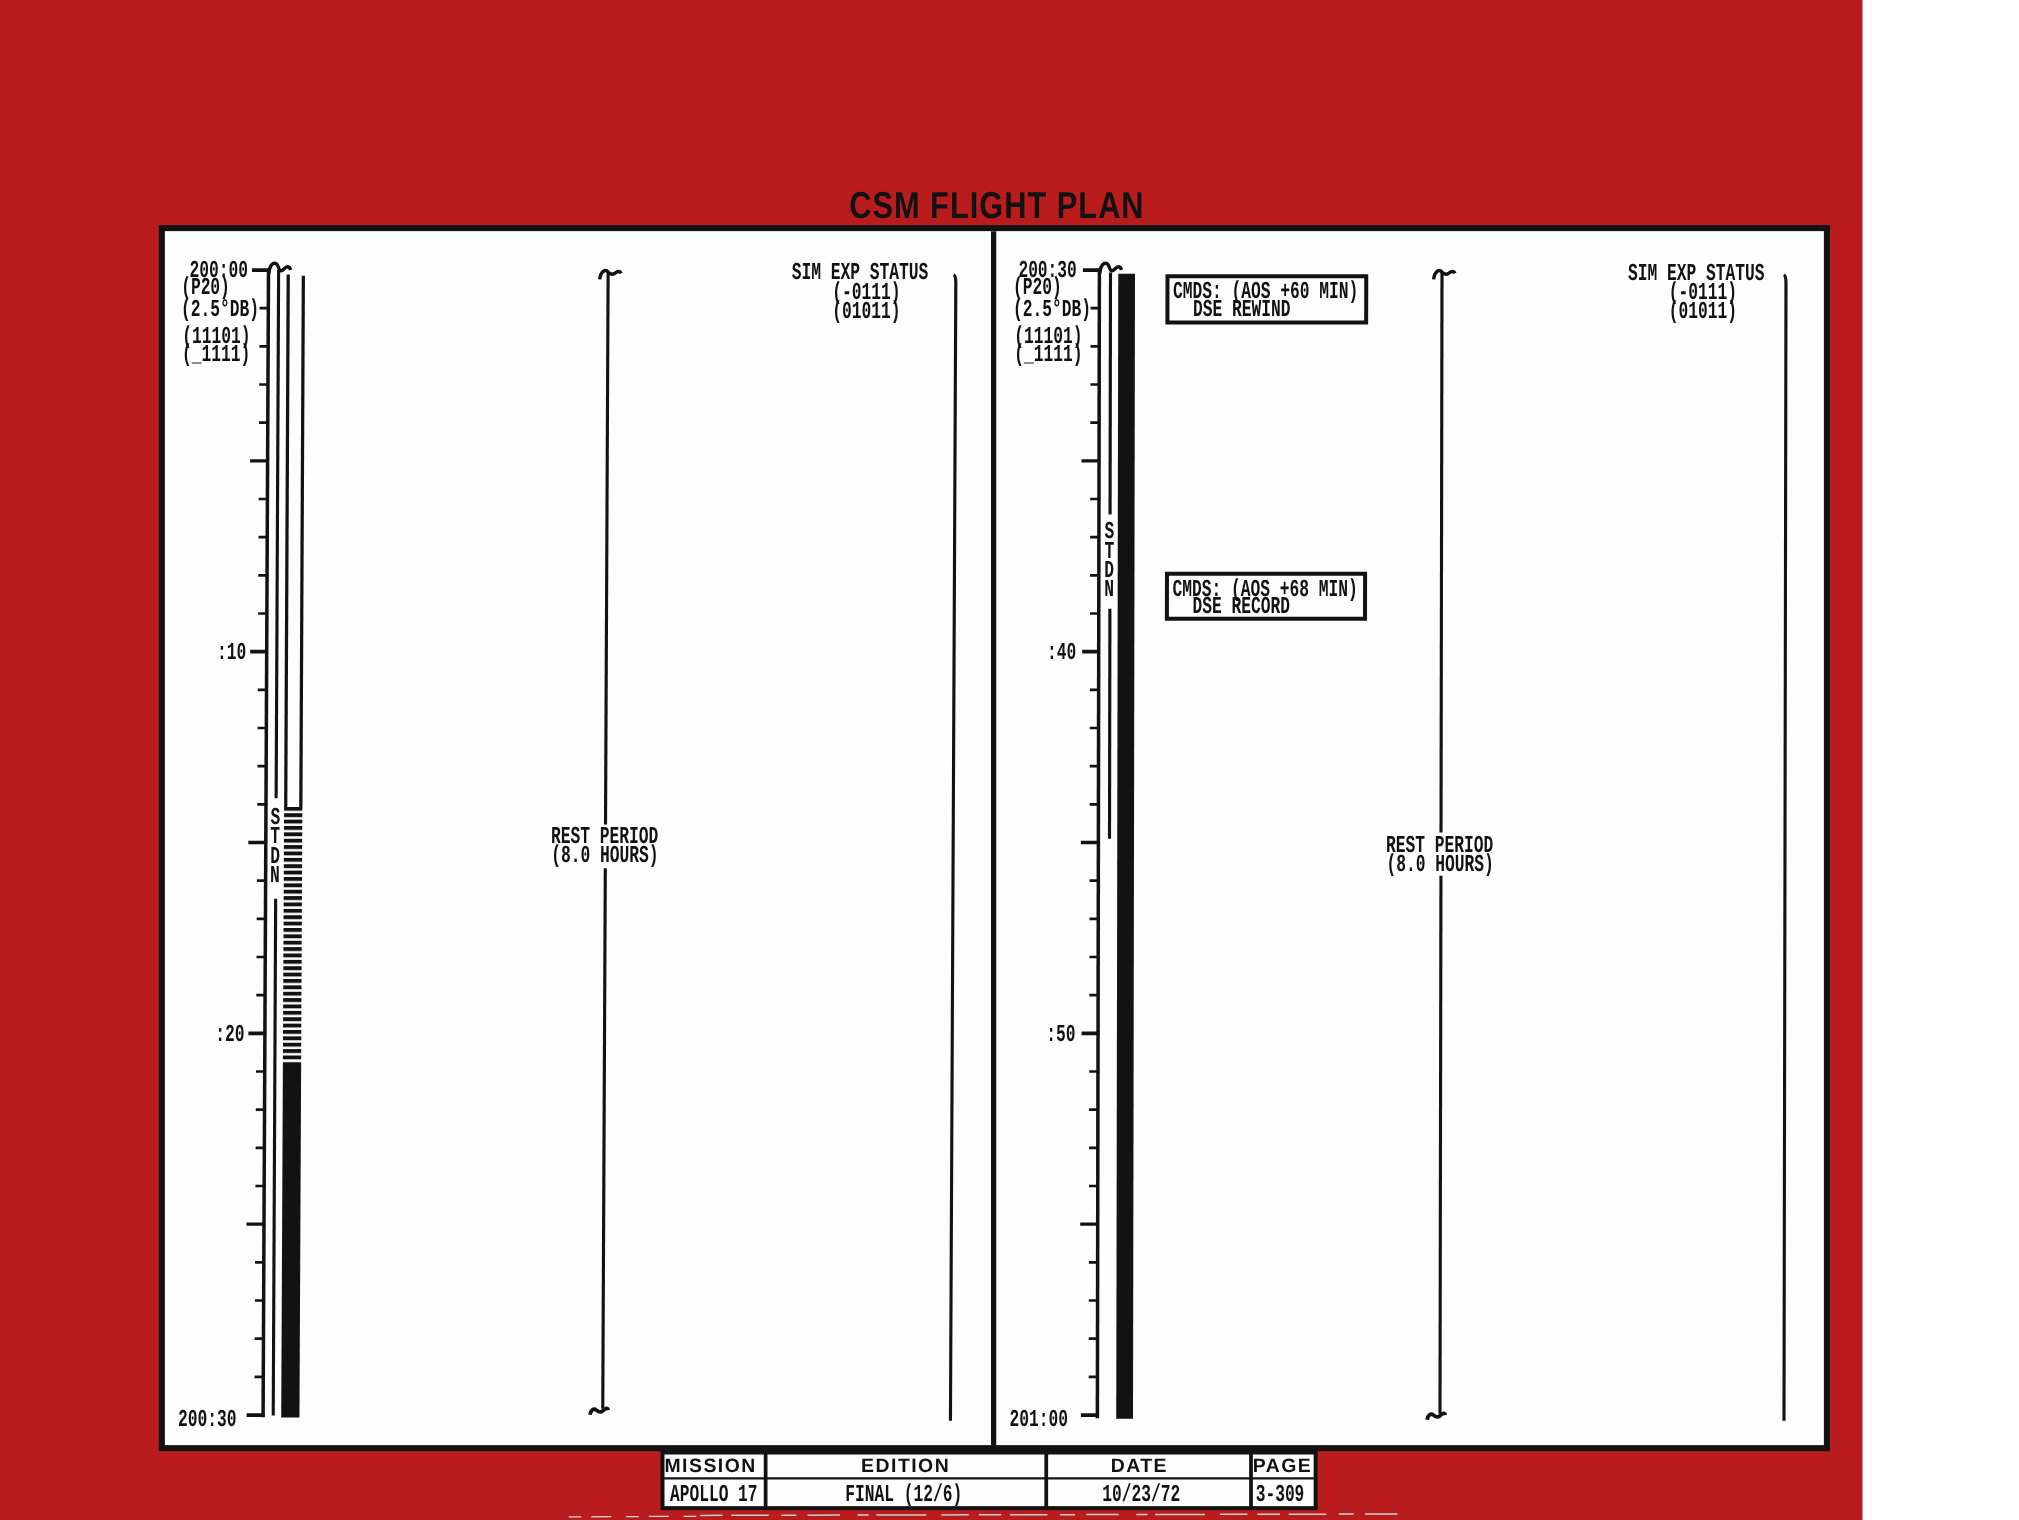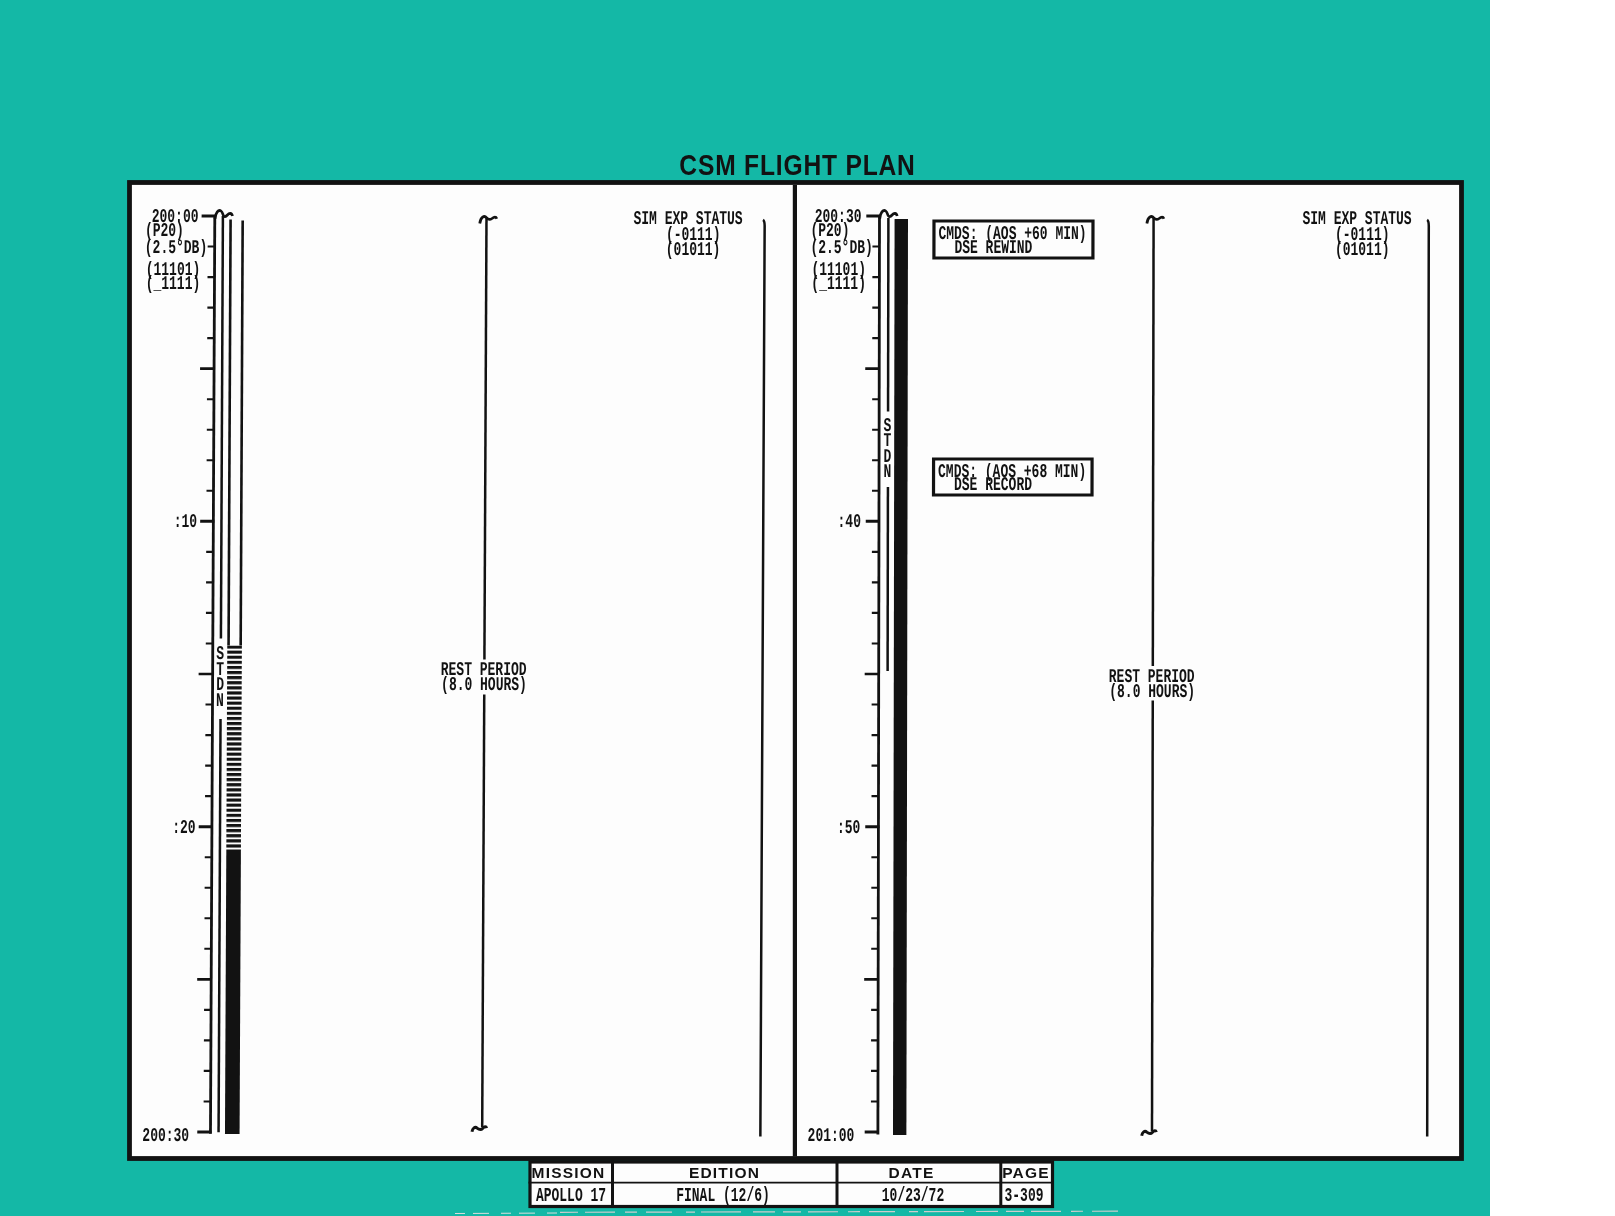--- a/index.html
+++ b/index.html
@@ -1,16 +1,16 @@
 <!DOCTYPE html>
 <html><head>
 <meta charset="utf-8">
 <style>
 html,body{margin:0;padding:0;background:#ffffff;}
-#page{position:relative;width:1490px;height:1216px;background:#14b8a6;overflow:hidden;}
+#page{position:relative;width:1490px;height:1216px;background:#b91c1c;overflow:hidden;}
 svg{position:absolute;left:0;top:0;}
 text{font-family:"Liberation Mono",monospace;font-weight:700;fill:#121212;}
 .s{font-family:"Liberation Sans",sans-serif;}
 line,path{stroke:#121212;}
 </style>
 </head>
 <body>
 
 <div id="page">
 <svg width="1615" height="1216" viewBox="0 0 1615 1216" fill="none">

